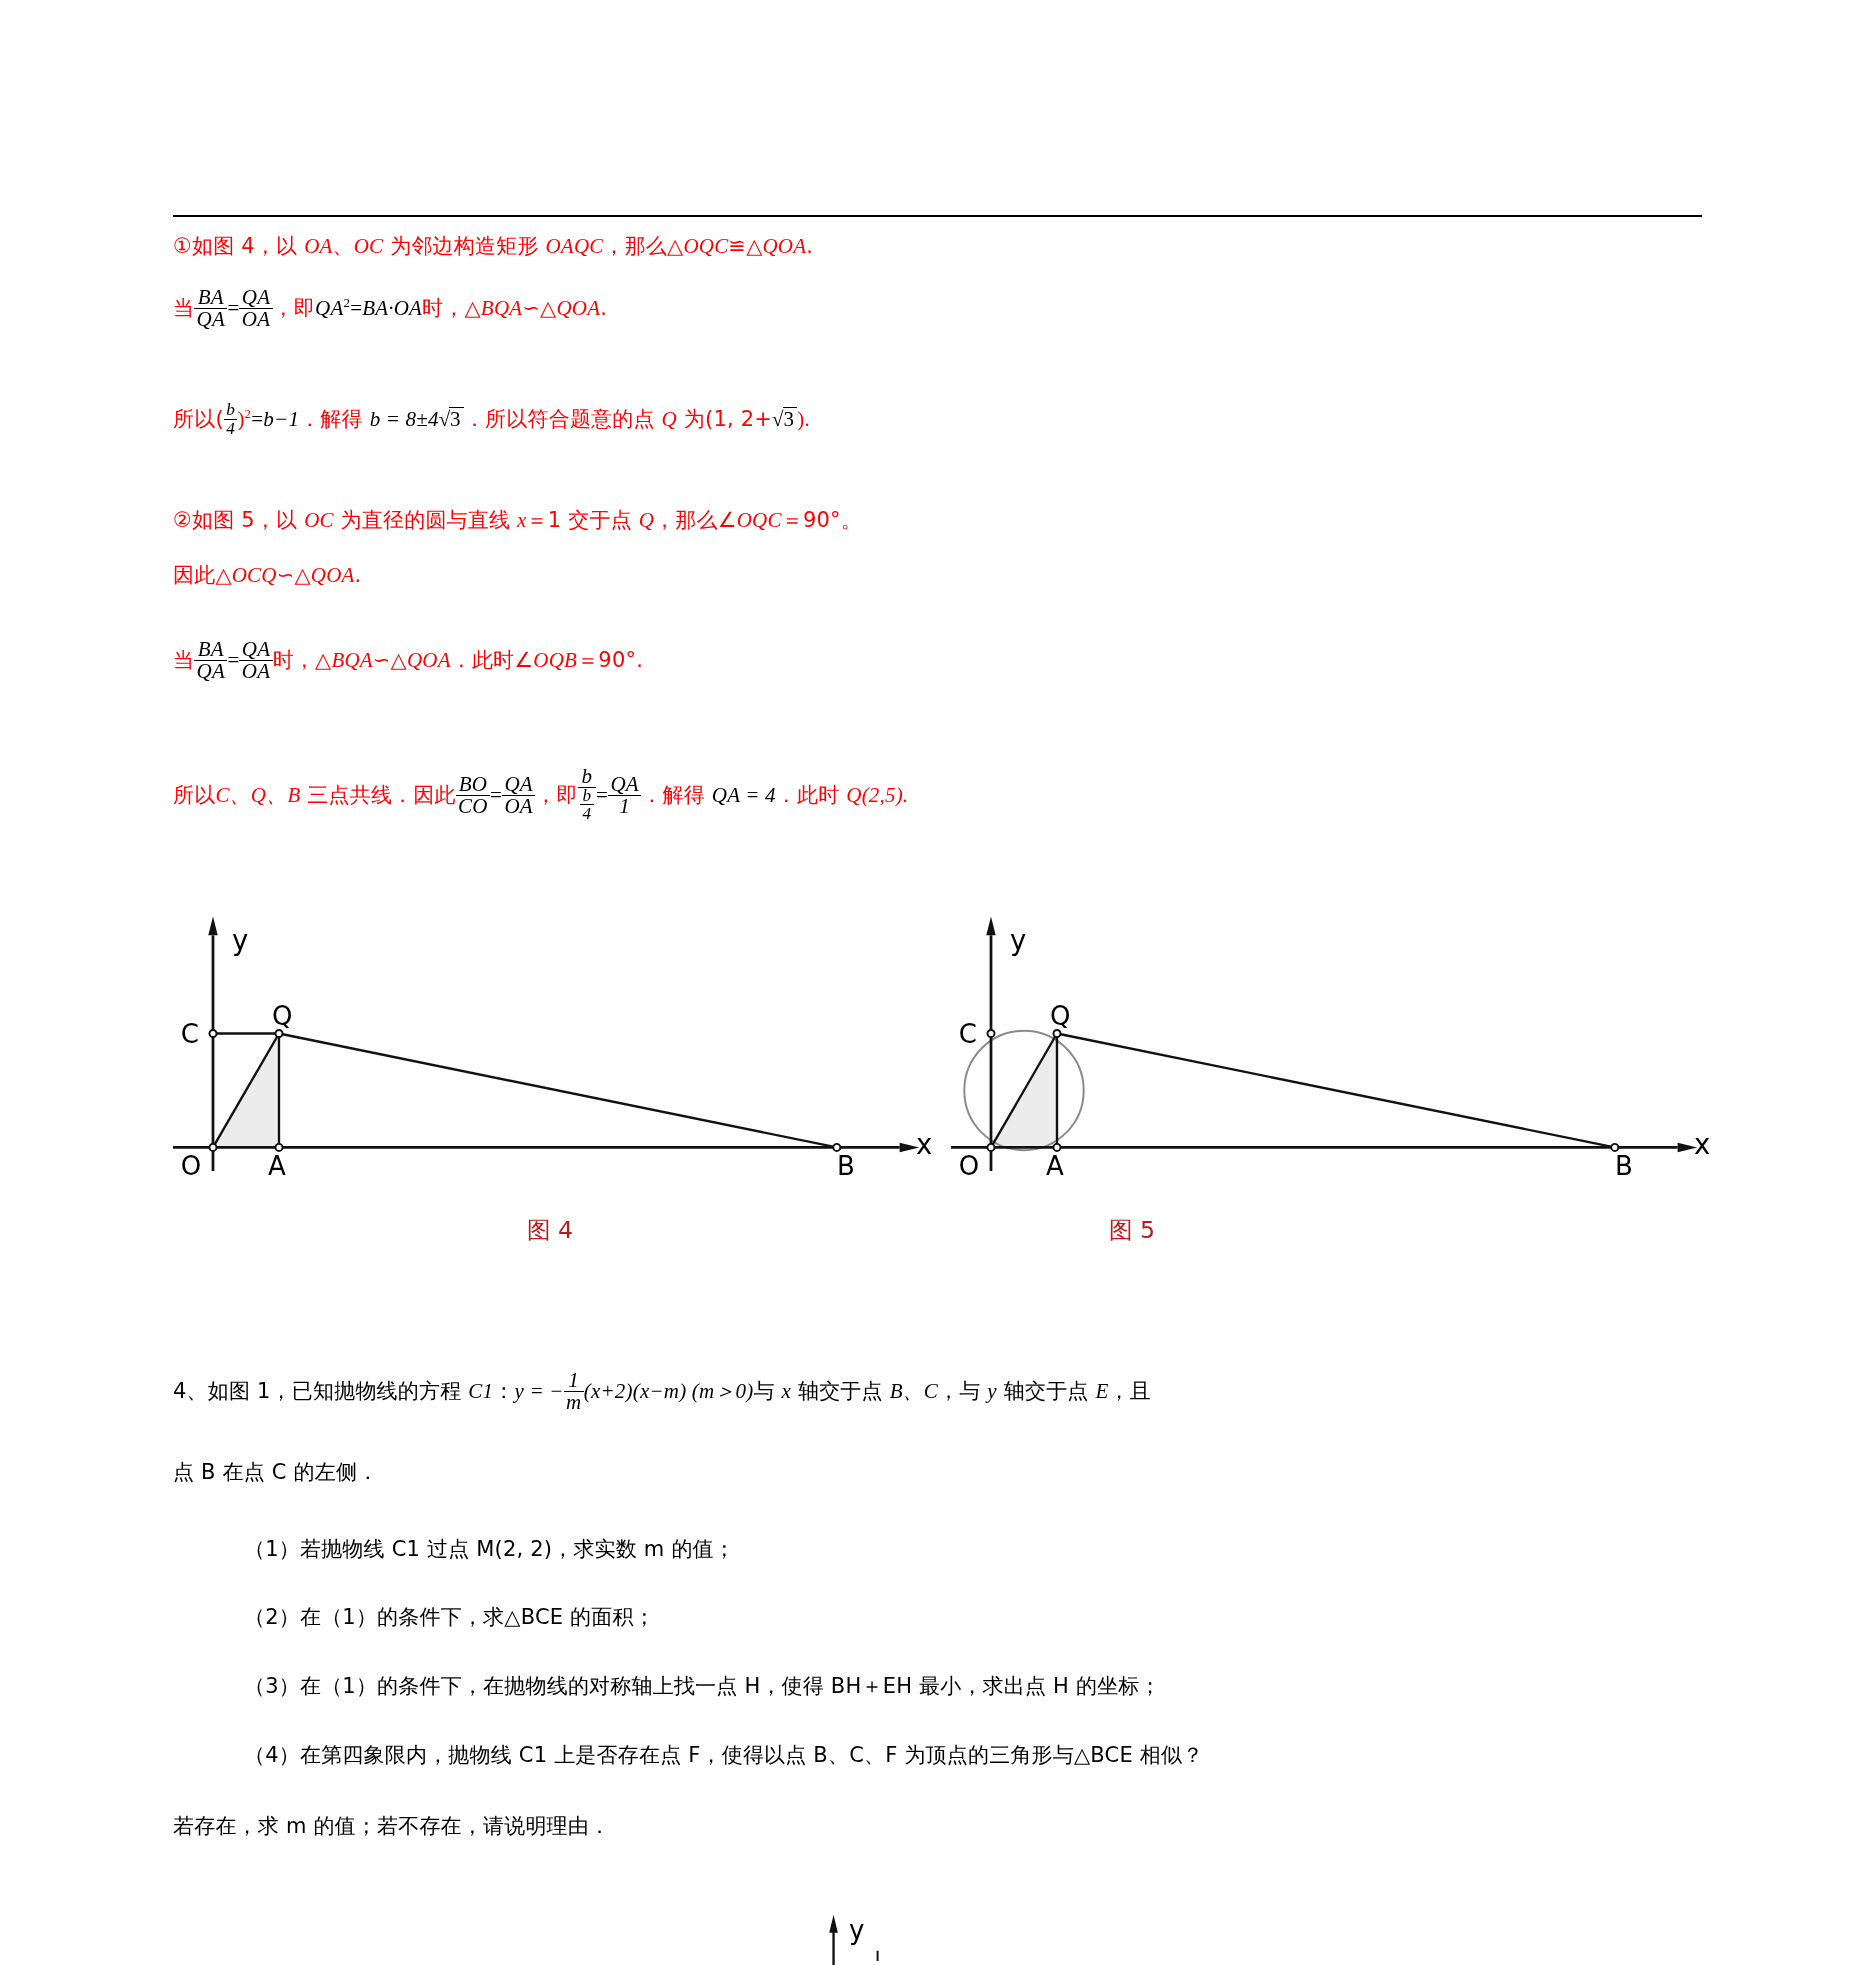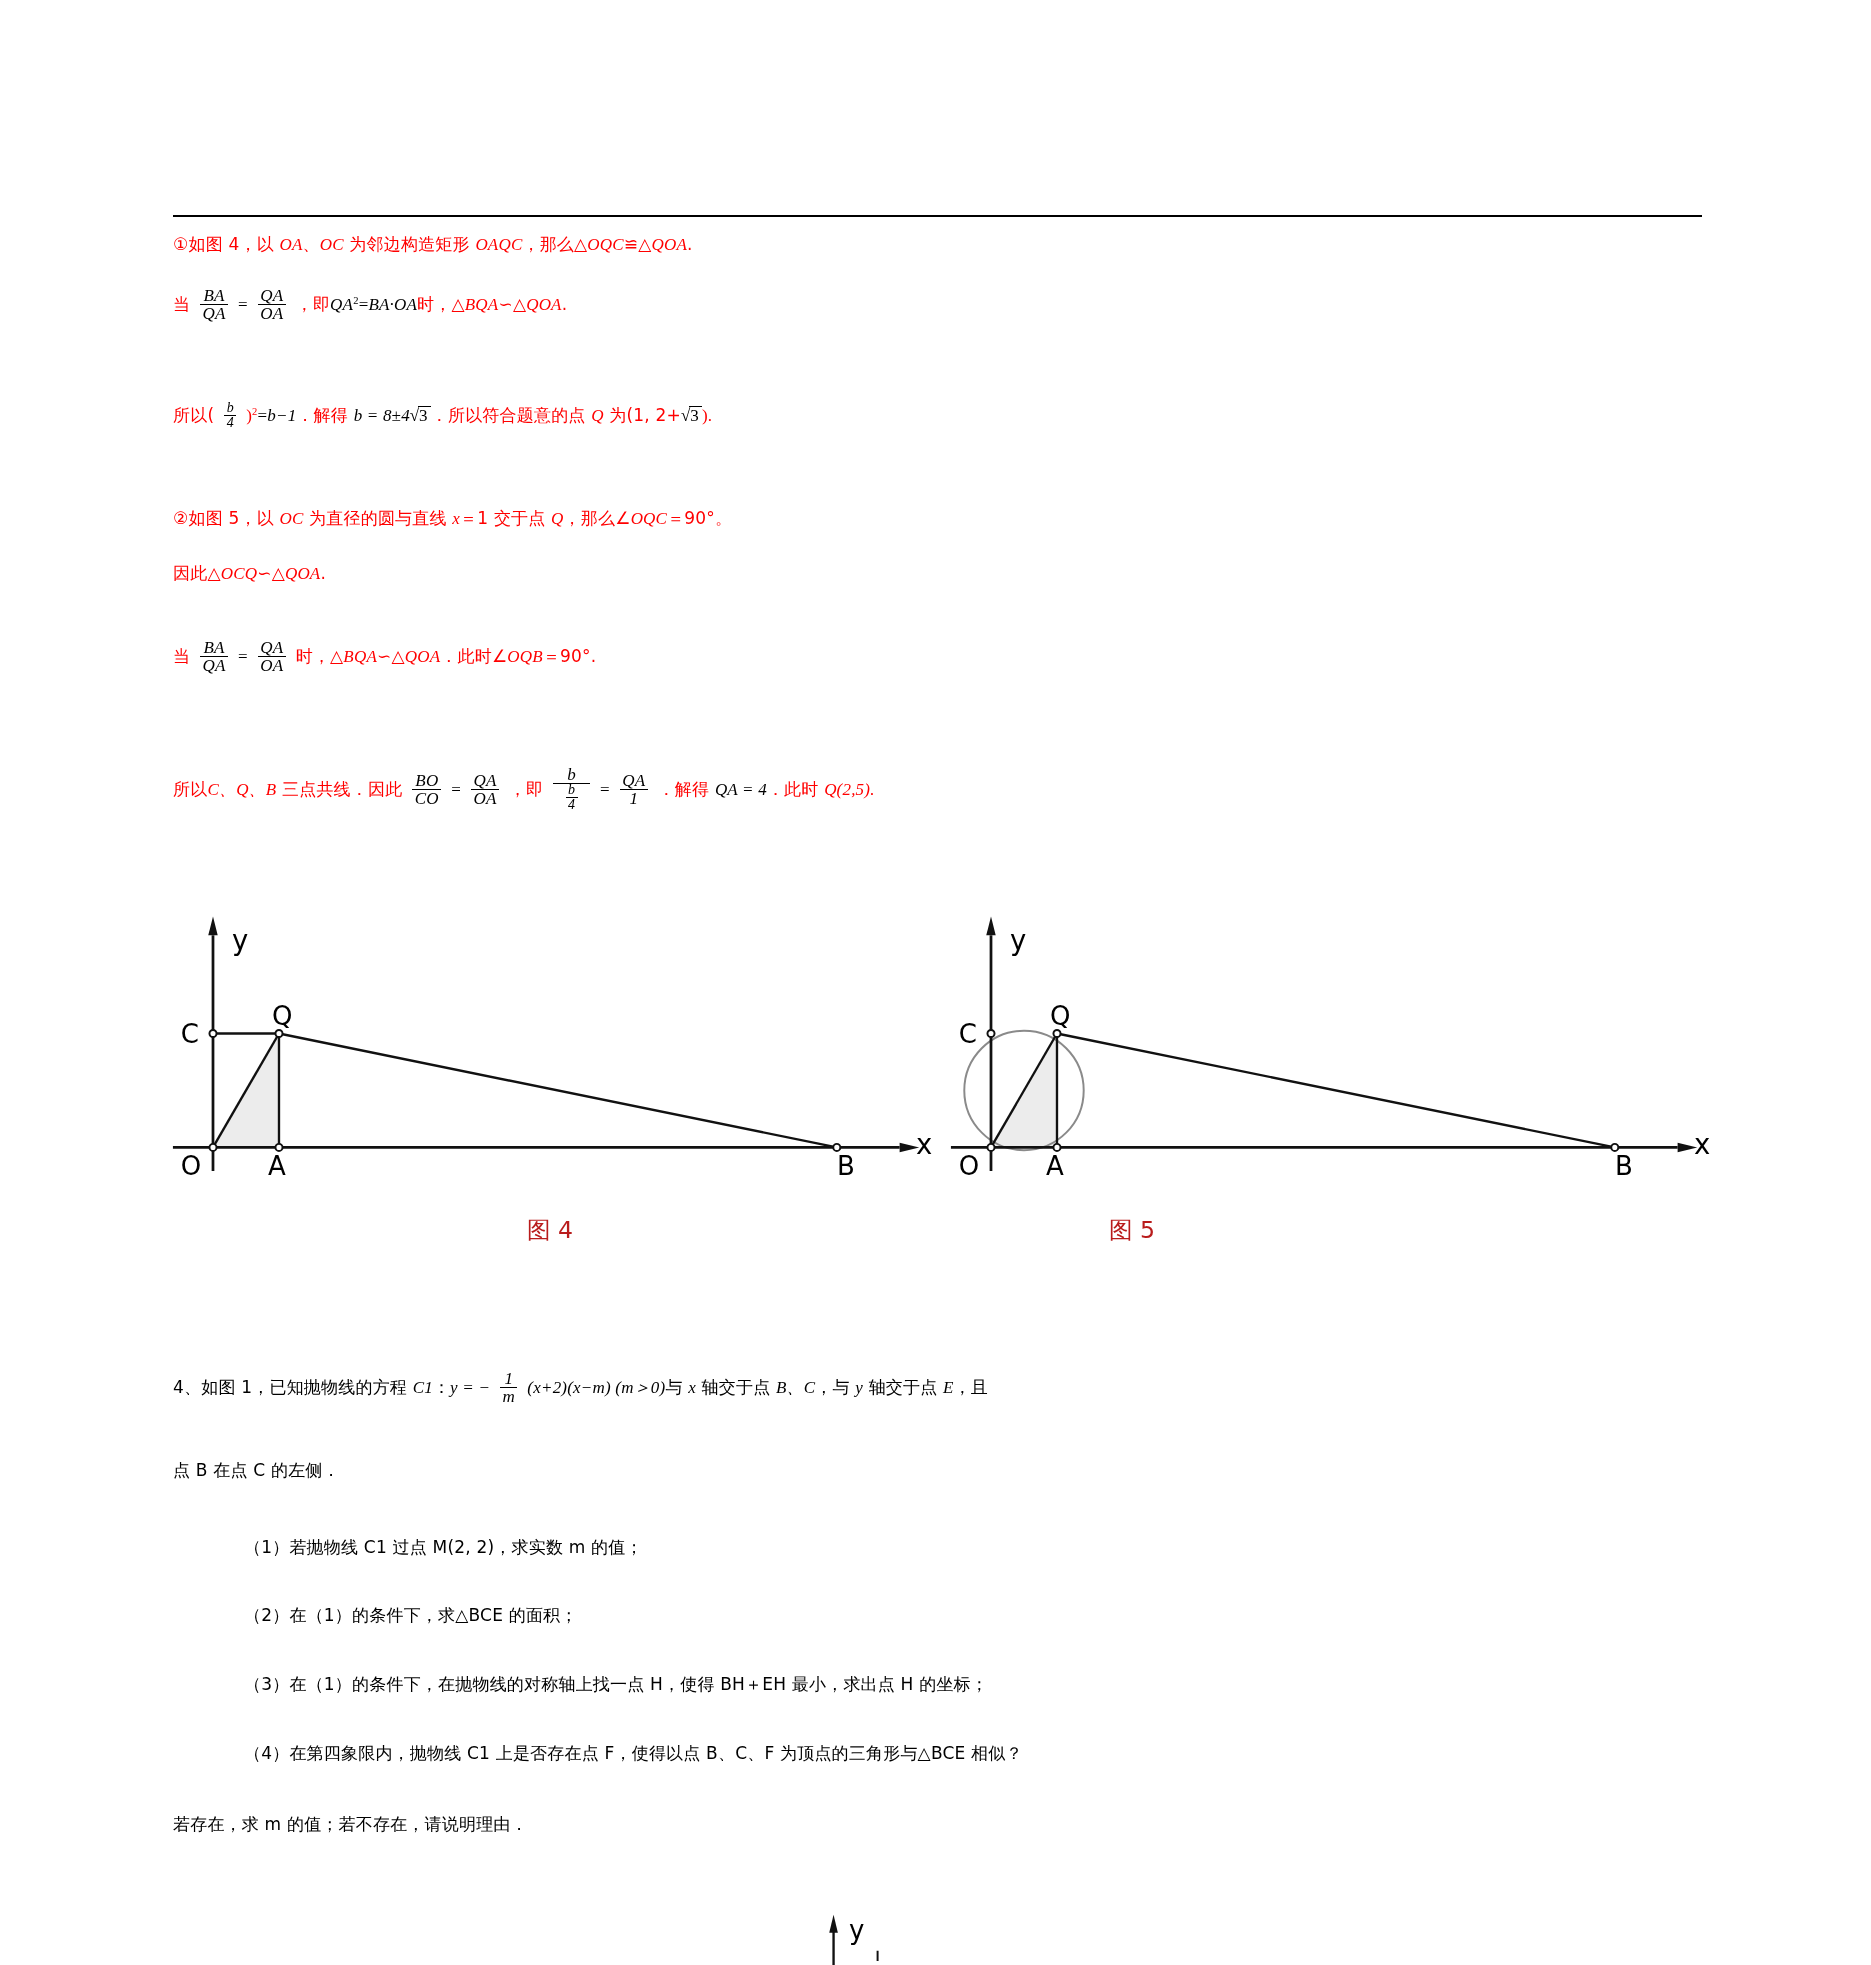--- a/index.html
+++ b/index.html
@@ -22,36 +22,36 @@
     position: absolute;
     left: 173px; top: 215px;
     width: 1529px; height: 2.4px;
     background: #000;
   }
 
   
   .line {
     position: absolute;
     white-space: nowrap;
-    font-size: 17px;
+    font-size: 21px;
     line-height: 1.0;
     letter-spacing: 0.2px;
   }
   .red { color: #ff0000; }
   .blk { color: #000000; }
   .it { font-style: italic; }
   .cn { font-family: "DejaVu Sans", "Liberation Sans", sans-serif; font-style: normal; }
 
   
   .frac {
     display: inline-flex;
     flex-direction: column;
     vertical-align: middle;
     text-align: center;
-    margin: 0 10px;
+    margin: 0 0;
     position: relative;
     top: -1.6px;
   }
   .frac > .num { padding: 0 2.4px; font-style: italic; }
   .frac > .den { padding: 0 2.4px; font-style: italic; border-top: 1.6px solid currentColor; }
   .frac.sm { font-size: 0.82em; }
 
   .sqrt {
     display: inline-block;
     border-top: 1.6px solid currentColor;

